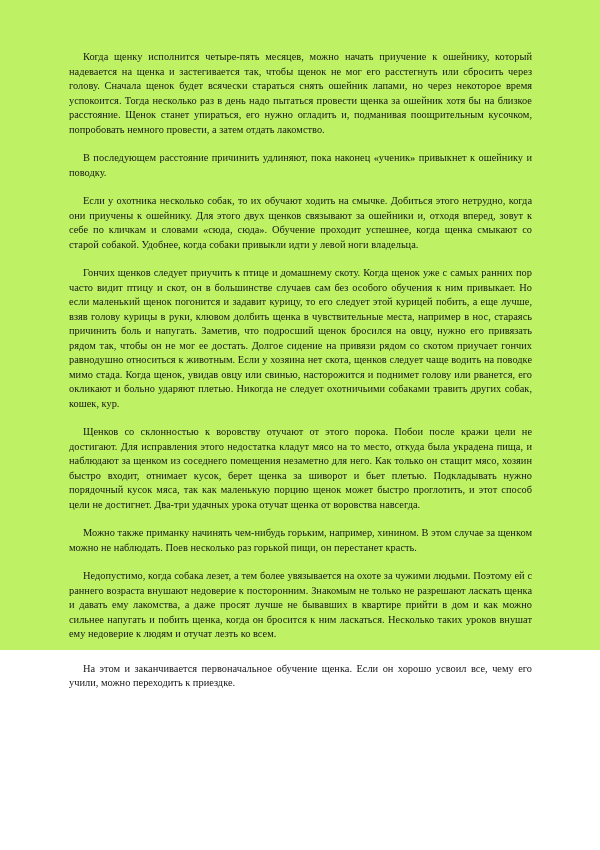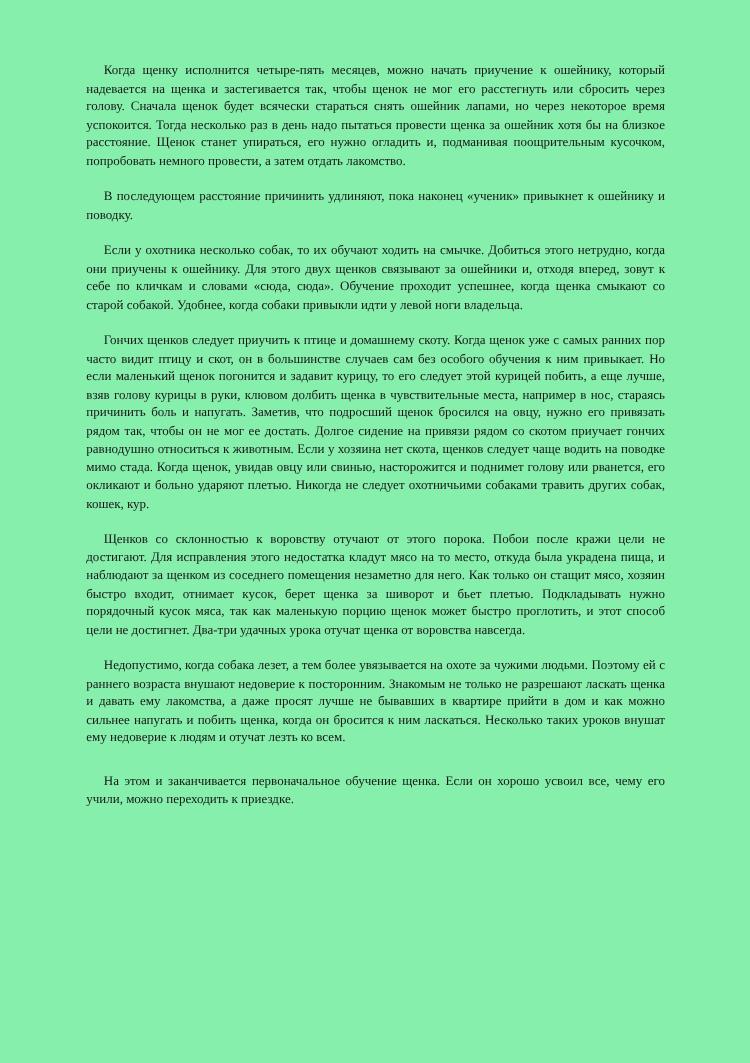--- a/index.html
+++ b/index.html
@@ -13,22 +13,22 @@
     position: relative;
     font-family: "Liberation Serif", "DejaVu Serif", serif;
     color: #1a1a1a;
     overflow: hidden;
   }
   .page {
     position: absolute;
     left: 0;
     top: 0;
     width: 600px;
-    height: 850px;
-    background: #86efac;
+    height: 650px;
+    background: #bef264;
   }
   .text-column {
     position: absolute;
     left: 69px;
     top: 50px;
     width: 463px;
   }
   .para {
     margin: 0 0 14px 0;
     font-size: 10.4px;
@@ -59,16 +59,17 @@
 </head>
 <body>
 
 <div class="page">
   <div class="text-column">
     <p class="para">Когда щенку исполнится четыре-пять месяцев, можно начать приучение к ошейнику, который надевается на щенка и застегивается так, чтобы щенок не мог его расстегнуть или сбросить через голову. Сначала щенок будет всячески стараться снять ошейник лапами, но через некоторое время успокоится. Тогда несколько раз в день надо пытаться провести щенка за ошейник хотя бы на близкое расстояние. Щенок станет упираться, его нужно огладить и, подманивая поощрительным кусочком, попробовать немного провести, а затем отдать лакомство.</p>
     <p class="para">В последующем расстояние причинить удлиняют, пока наконец «ученик» привыкнет к ошейнику и поводку.</p>
     <p class="para">Если у охотника несколько собак, то их обучают ходить на смычке. Добиться этого нетрудно, когда они приучены к ошейнику. Для этого двух щенков связывают за ошейники и, отходя вперед, зовут к себе по кличкам и словами «сюда, сюда». Обучение проходит успешнее, когда щенка смыкают со старой собакой. Удобнее, когда собаки привыкли идти у левой ноги владельца.</p>
     <p class="para">Гончих щенков следует приучить к птице и домашнему скоту. Когда щенок уже с самых ранних пор часто видит птицу и скот, он в большинстве случаев сам без особого обучения к ним привыкает. Но если маленький щенок погонится и задавит курицу, то его следует этой курицей побить, а еще лучше, взяв голову курицы в руки, клювом долбить щенка в чувствительные места, например в нос, стараясь причинить боль и напугать. Заметив, что подросший щенок бросился на овцу, нужно его привязать рядом так, чтобы он не мог ее достать. Долгое сидение на привязи рядом со скотом приучает гончих равнодушно относиться к животным. Если у хозяина нет скота, щенков следует чаще водить на поводке мимо стада. Когда щенок, увидав овцу или свинью, насторожится и поднимет голову или рванется, его окликают и больно ударяют плетью. Никогда не следует охотничьими собаками травить других собак, кошек, кур.</p>
     <p class="para">Щенков со склонностью к воровству отучают от этого порока. Побои после кражи цели не достигают. Для исправления этого недостатка кладут мясо на то место, откуда была украдена пища, и наблюдают за щенком из соседнего помещения незаметно для него. Как только он стащит мясо, хозяин быстро входит, отнимает кусок, берет щенка за шиворот и бьет плетью. Подкладывать нужно порядочный кусок мяса, так как маленькую порцию щенок может быстро проглотить, и этот способ цели не достигнет. Два-три удачных урока отучат щенка от воровства навсегда.</p>
+    <p class="para">Можно также приманку начинять чем-нибудь горьким, например, хинином. В этом случае за щенком можно не наблюдать. Поев несколько раз горькой пищи, он перестанет красть.</p>
     <p class="para">Недопустимо, когда собака лезет, а тем более увязывается на охоте за чужими людьми. Поэтому ей с раннего возраста внушают недоверие к посторонним. Знакомым не только не разрешают ласкать щенка и давать ему лакомства, а даже просят лучше не бывавших в квартире прийти в дом и как можно сильнее напугать и побить щенка, когда он бросится к ним ласкаться. Несколько таких уроков внушат ему недоверие к людям и отучат лезть ко всем.</p>
     <p class="para">На этом и заканчивается первоначальное обучение щенка. Если он хорошо усвоил все, чему его учили, можно переходить к приездке.</p>
   </div>
 </div>
 
 </body></html>

